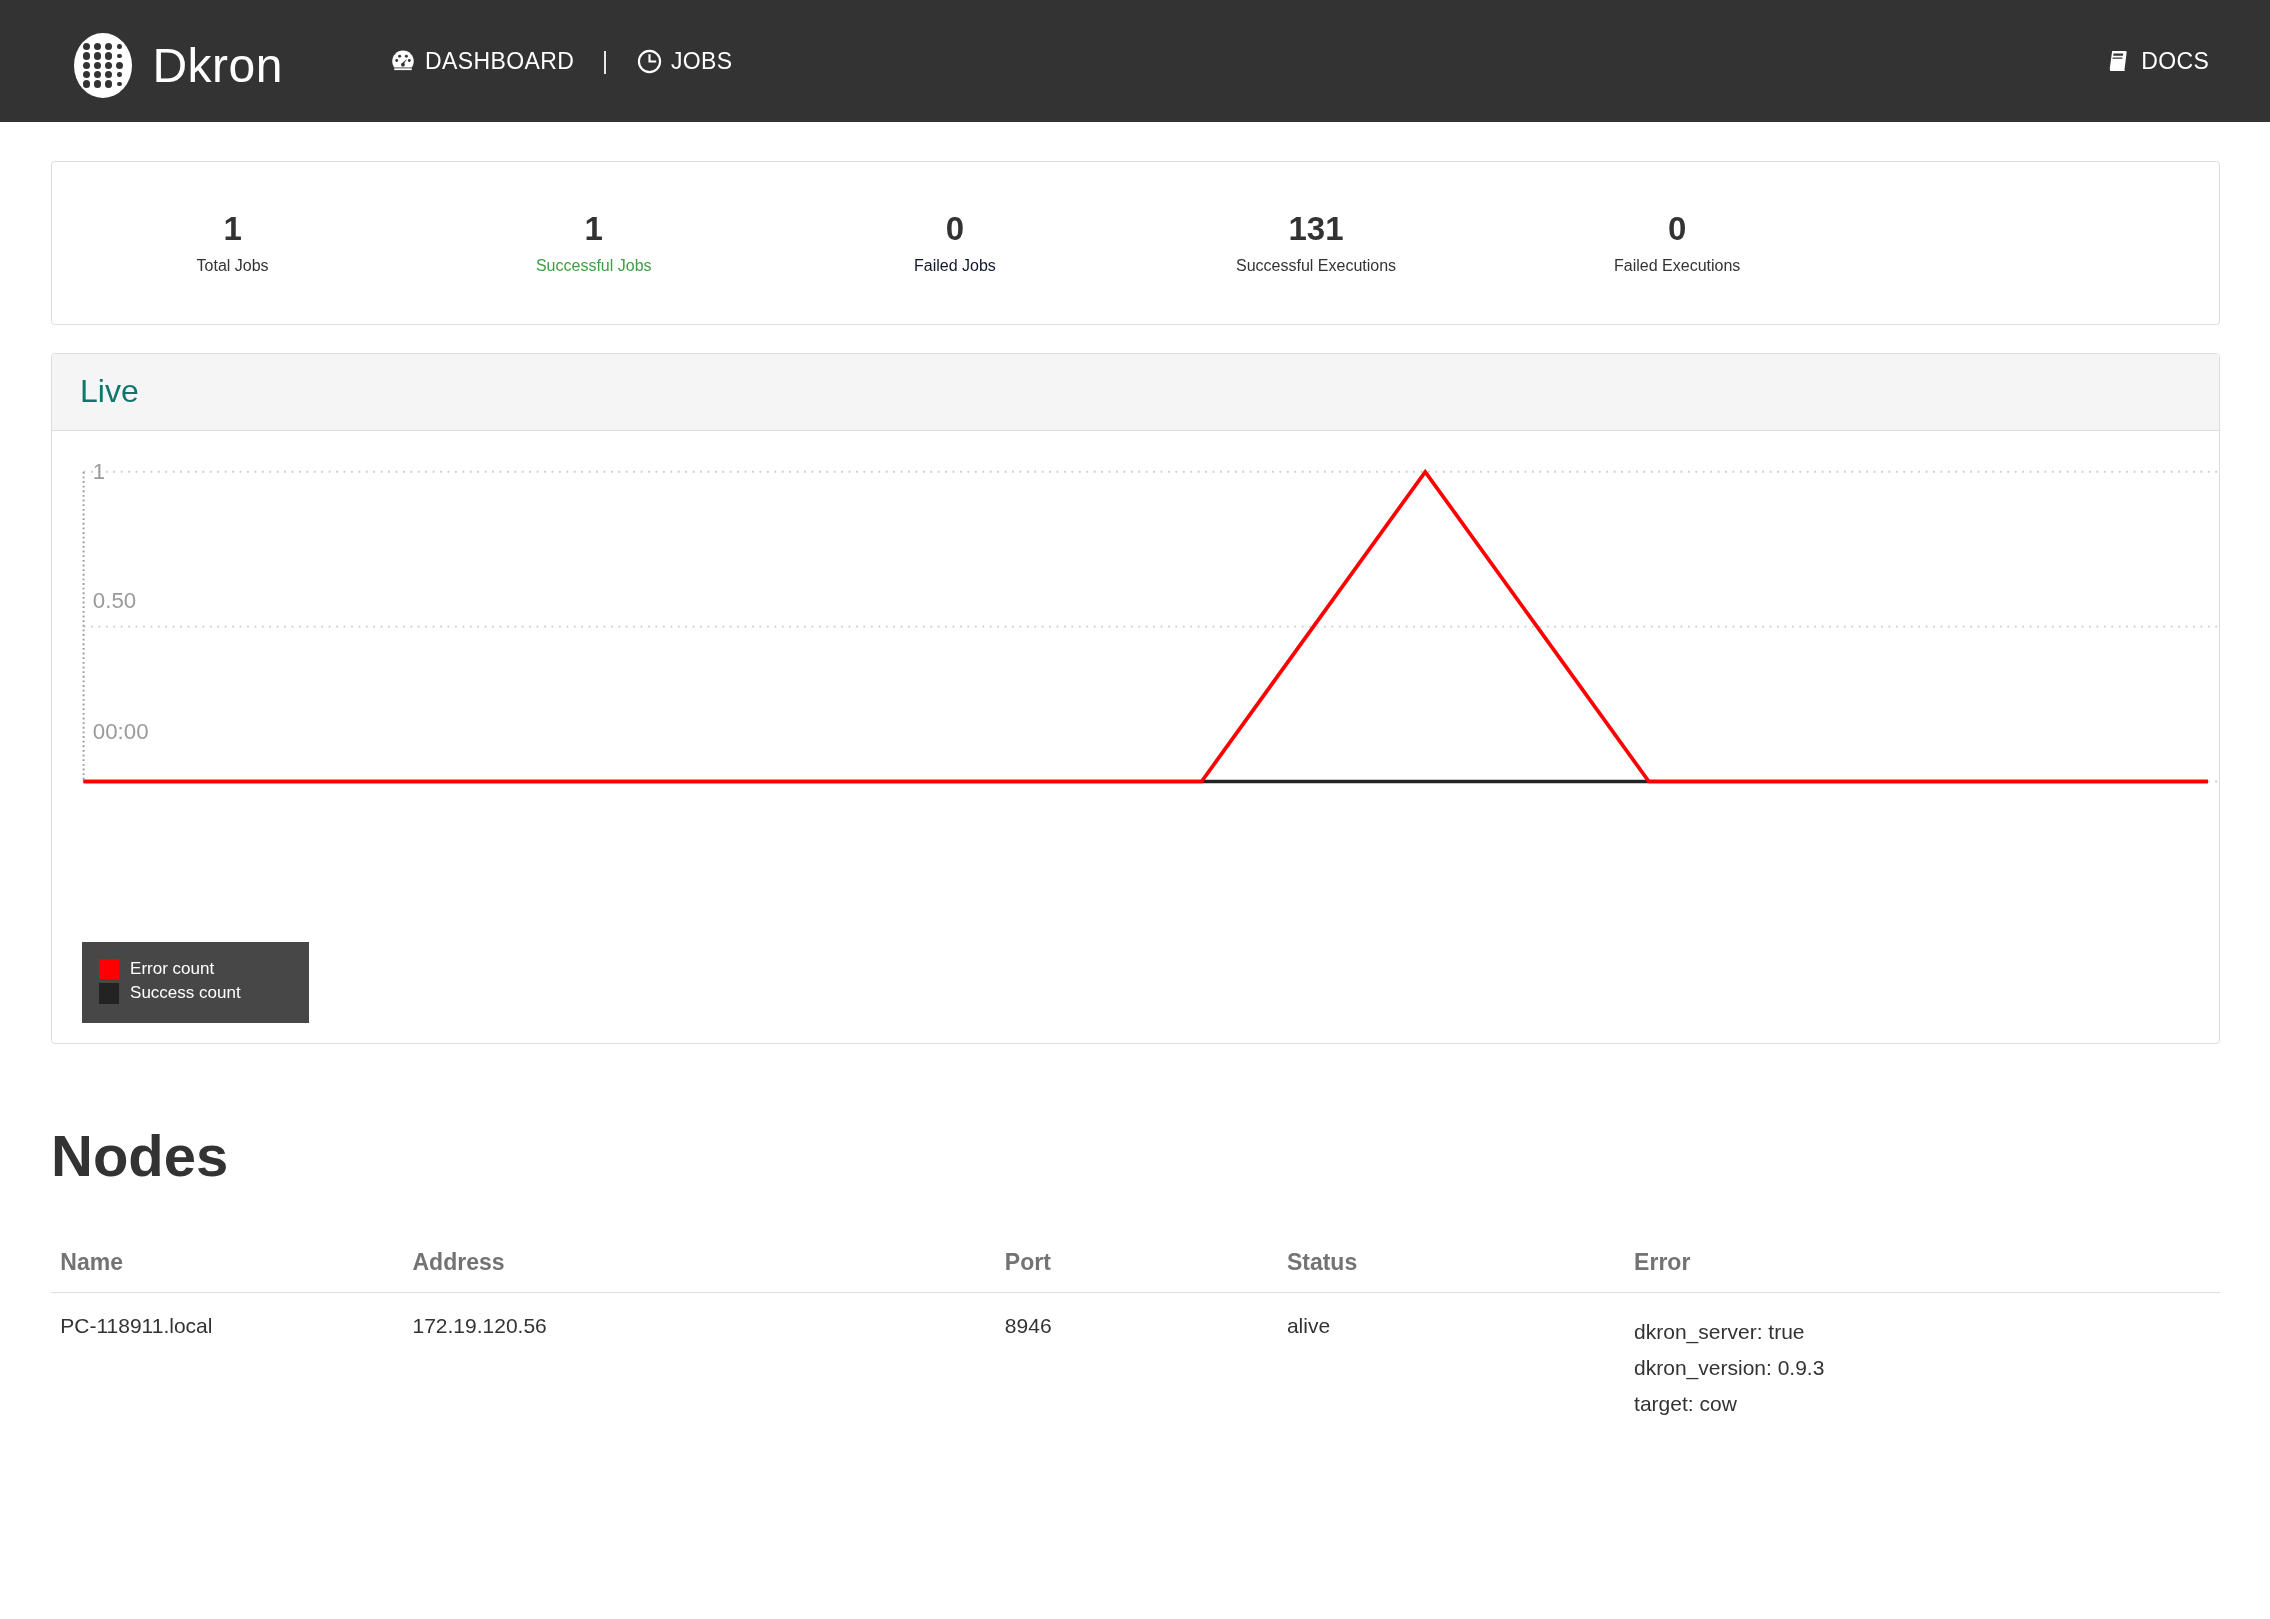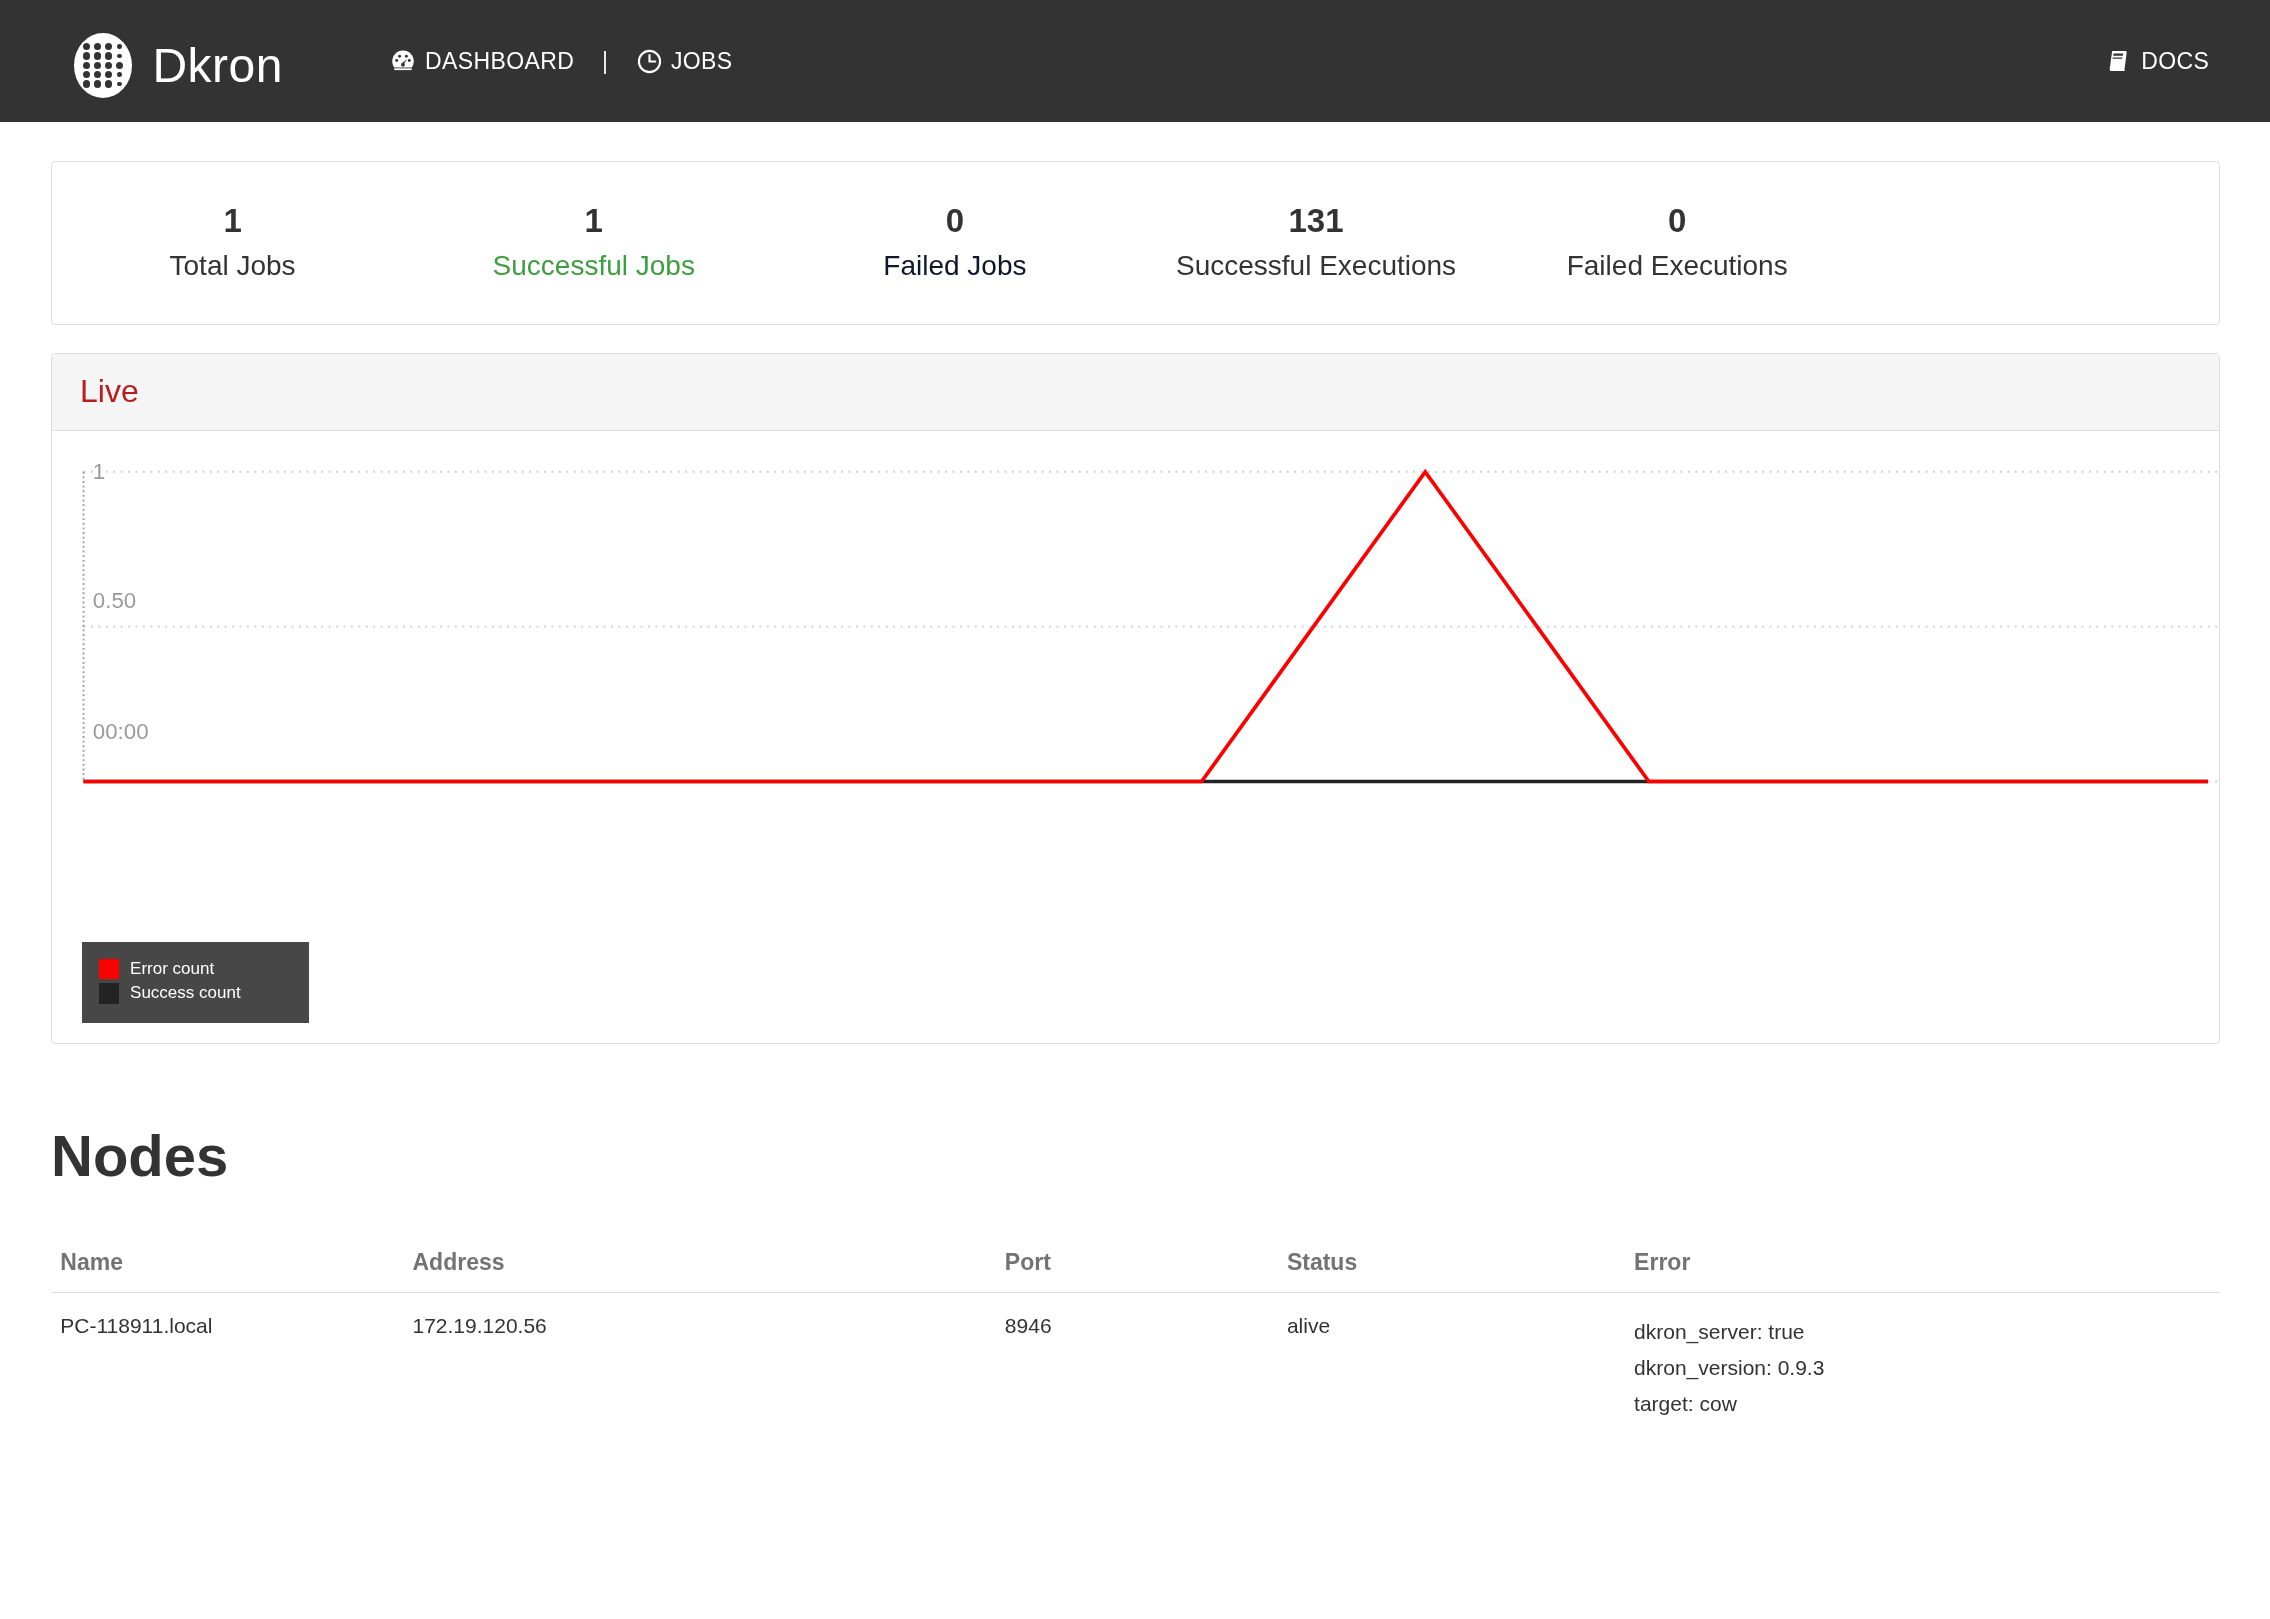--- a/index.html
+++ b/index.html
@@ -111,21 +111,21 @@
     padding: 0 9.3px;
   }
   .stat-value {
     font-size: 33px;
     font-weight: bold;
     color: #333333;
     line-height: 1.1;
   }
   .stat-label {
     margin-top: 9.3px;
-    font-size: 28px;
+    font-size: 16px;
     color: #333333;
     line-height: 1.2;
   }
   .stat.success .stat-label { color: #3c9f40; }
   .stat.failed  .stat-label { color: #0f172a; }
 
   
   .panel {
     margin-top: 28px;
     border: 0.9px solid #dddddd;
@@ -134,21 +134,21 @@
     overflow: hidden;
   }
   .panel-heading {
     background: #f5f5f5;
     border-bottom: 0.9px solid #dddddd;
     padding: 20.4px 28px;
   }
   .panel-title {
     font-size: 32px;
     font-weight: 300;
-    color: #b91c1c;
+    color: #0f766e;
     line-height: 1.1;
   }
   .panel-body {
     height: 612px;
     position: relative;
     padding: 0;
   }
 
   
   .chart {

